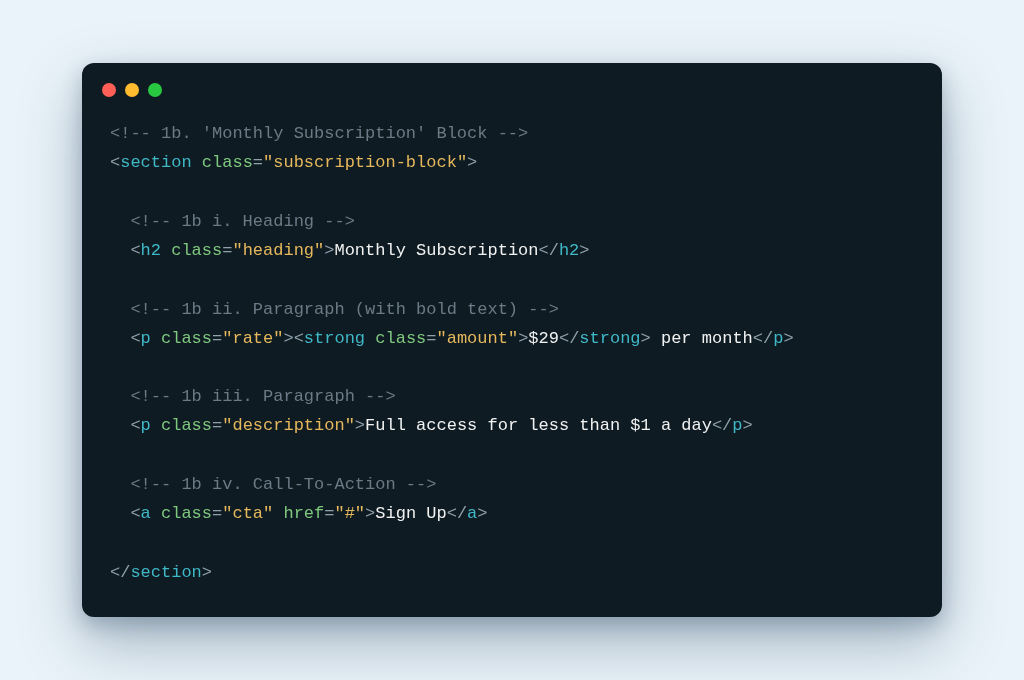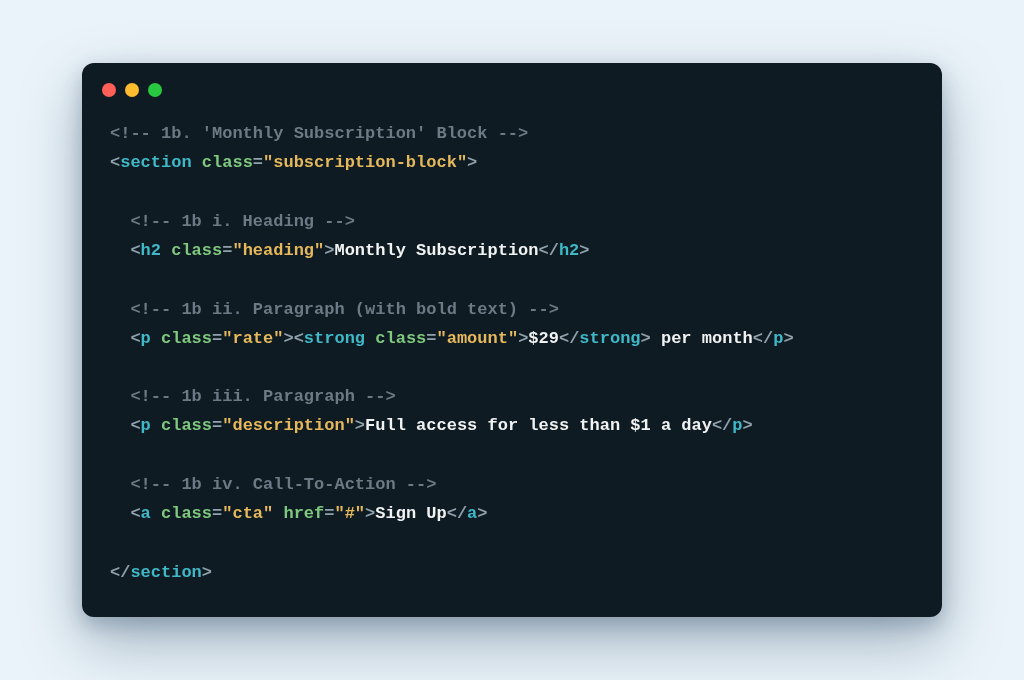--- a/index.html
+++ b/index.html
@@ -7,21 +7,20 @@
     margin: 0; padding: 0;
     width: 1024px; height: 680px;
     background: #eaf3f9;
     font-family: "SF Mono", "Menlo", "Consolas", "Liberation Mono", monospace;
   }
   .stage {
     width: 1024px; height: 680px;
     display: flex;
     align-items: center;
     justify-content: center;
-    font-weight: bold;
   }
   .window {
     width: 860px;
     background: #0f1b22;
     border-radius: 12px;
     box-shadow: 0 25px 60px rgba(30,60,90,0.35), 0 8px 20px rgba(30,60,90,0.25);
     padding: 20px 0 30px 0;
   }
   .titlebar {
     display: flex;

